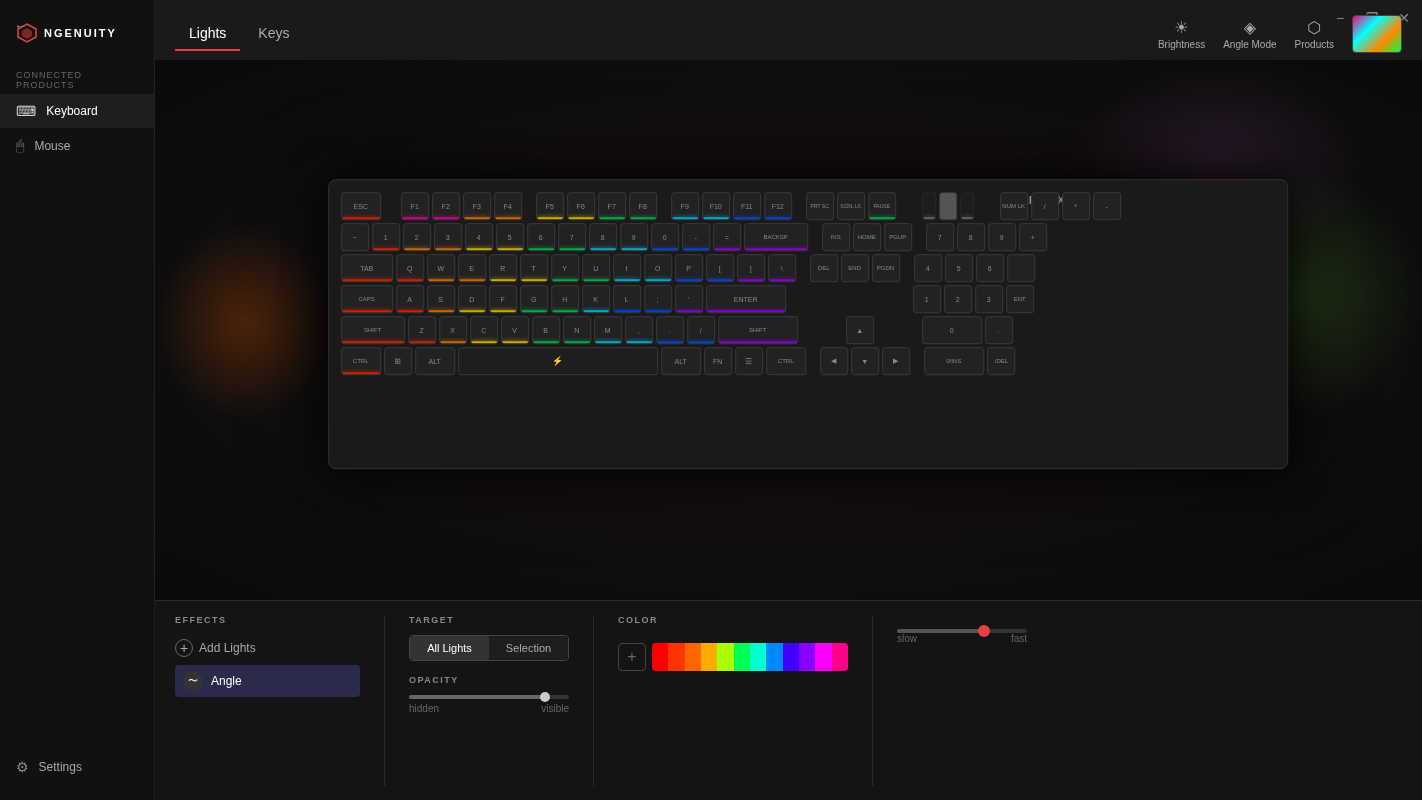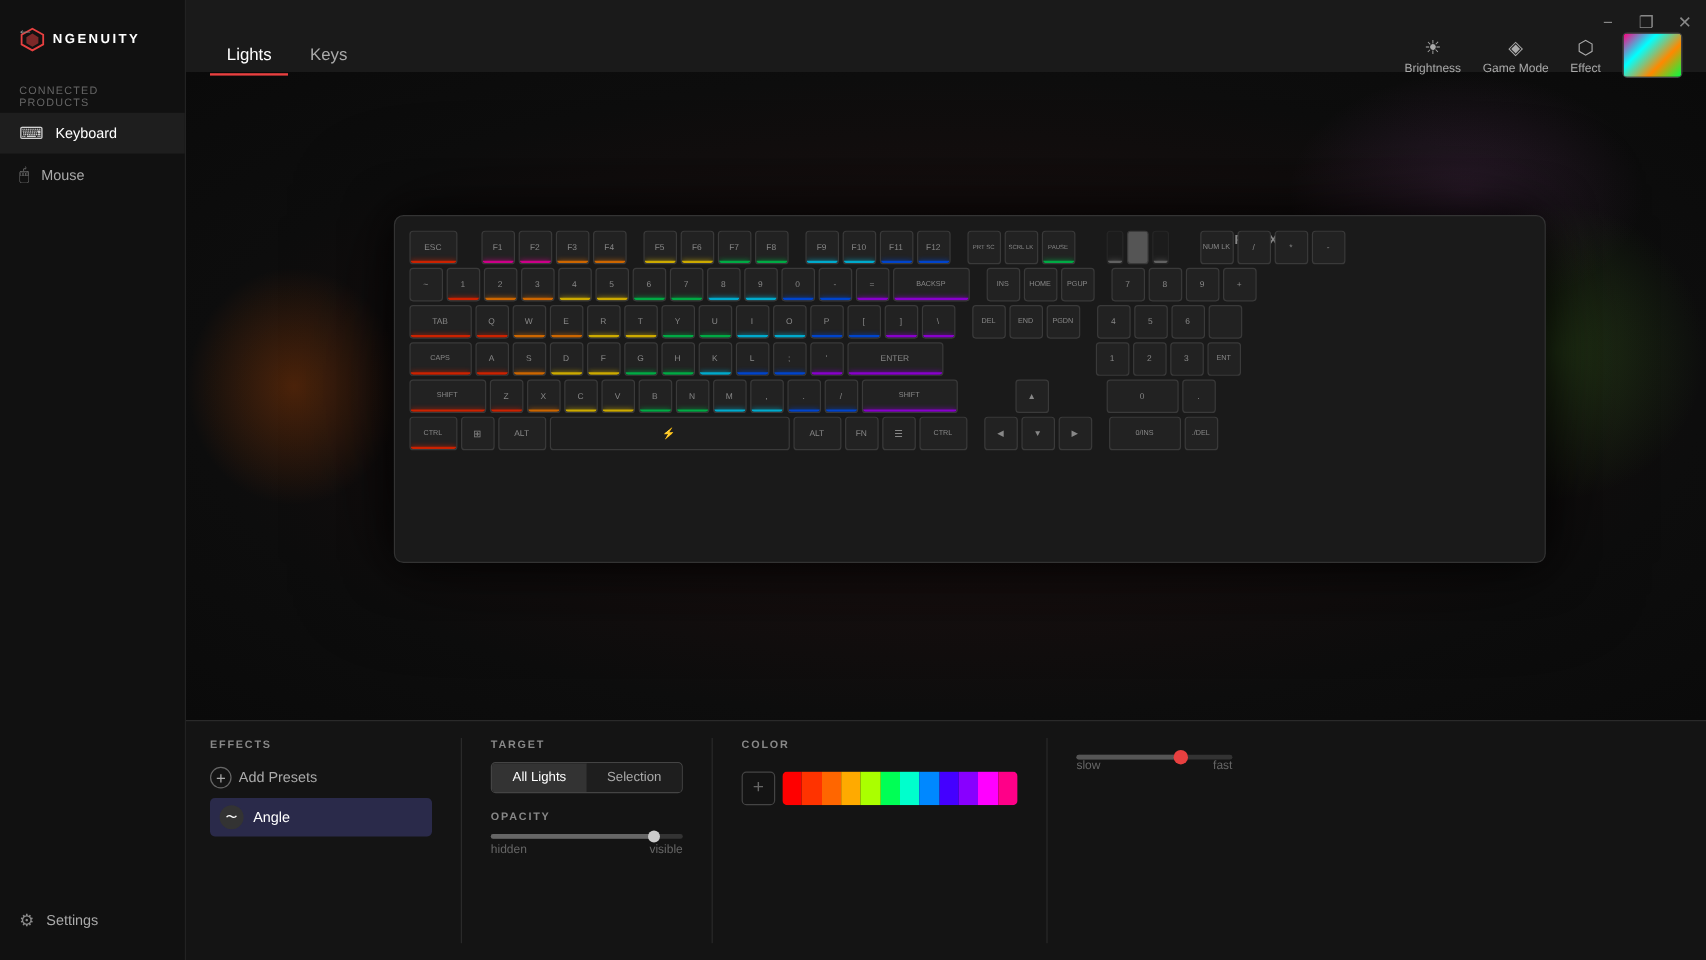--- a/index.html
+++ b/index.html
@@ -92,21 +92,21 @@
 
     
     .top-bar {
       display: flex;
       align-items: center;
       justify-content: space-between;
       padding: 0 20px;
       height: 60px;
       background: transparent;
       position: absolute;
-      top: 16px;
+      top: 4px;
       left: 0;
       right: 0;
       z-index: 20;
     }
     .top-bar-left {
       display: flex;
       gap: 4px;
     }
     .tab-item {
       padding: 8px 14px;
@@ -594,25 +594,25 @@
       <div class="tab-item active">Lights</div>
       <div class="tab-item">Keys</div>
     </div>
     <div class="top-bar-right">
       <div class="top-bar-action">
         <span class="top-bar-action-icon">☀</span>
         <span>Brightness</span>
       </div>
       <div class="top-bar-action">
         <span class="top-bar-action-icon">◈</span>
-        <span>Game Mode</span>
+        <span>Angle Mode</span>
       </div>
       <div class="top-bar-action">
         <span class="top-bar-action-icon">⬡</span>
-        <span>Effect</span>
+        <span>Products</span>
       </div>
       <div class="preview-thumb"></div>
     </div>
   </div>
 
   <div class="keyboard-area">
     <div class="glow-left"></div>
     <div class="glow-right"></div>
     <div class="glow-top-right"></div>
     <div class="glow-center"></div>
@@ -988,21 +988,21 @@
       </div>
     </div>
   </div>
 
   <div class="bottom-panel">
 
     <div class="effects-section">
       <div class="section-title">EFFECTS</div>
       <div class="add-effect-btn">
         <div class="add-icon">+</div>
-        <span>Add Presets</span>
+        <span>Add Lights</span>
       </div>
       <div class="effect-item active">
         <div class="effect-icon">〜</div>
         <span>Angle</span>
       </div>
     </div>
 
     <div class="divider"></div>
 
     <div class="target-section">

